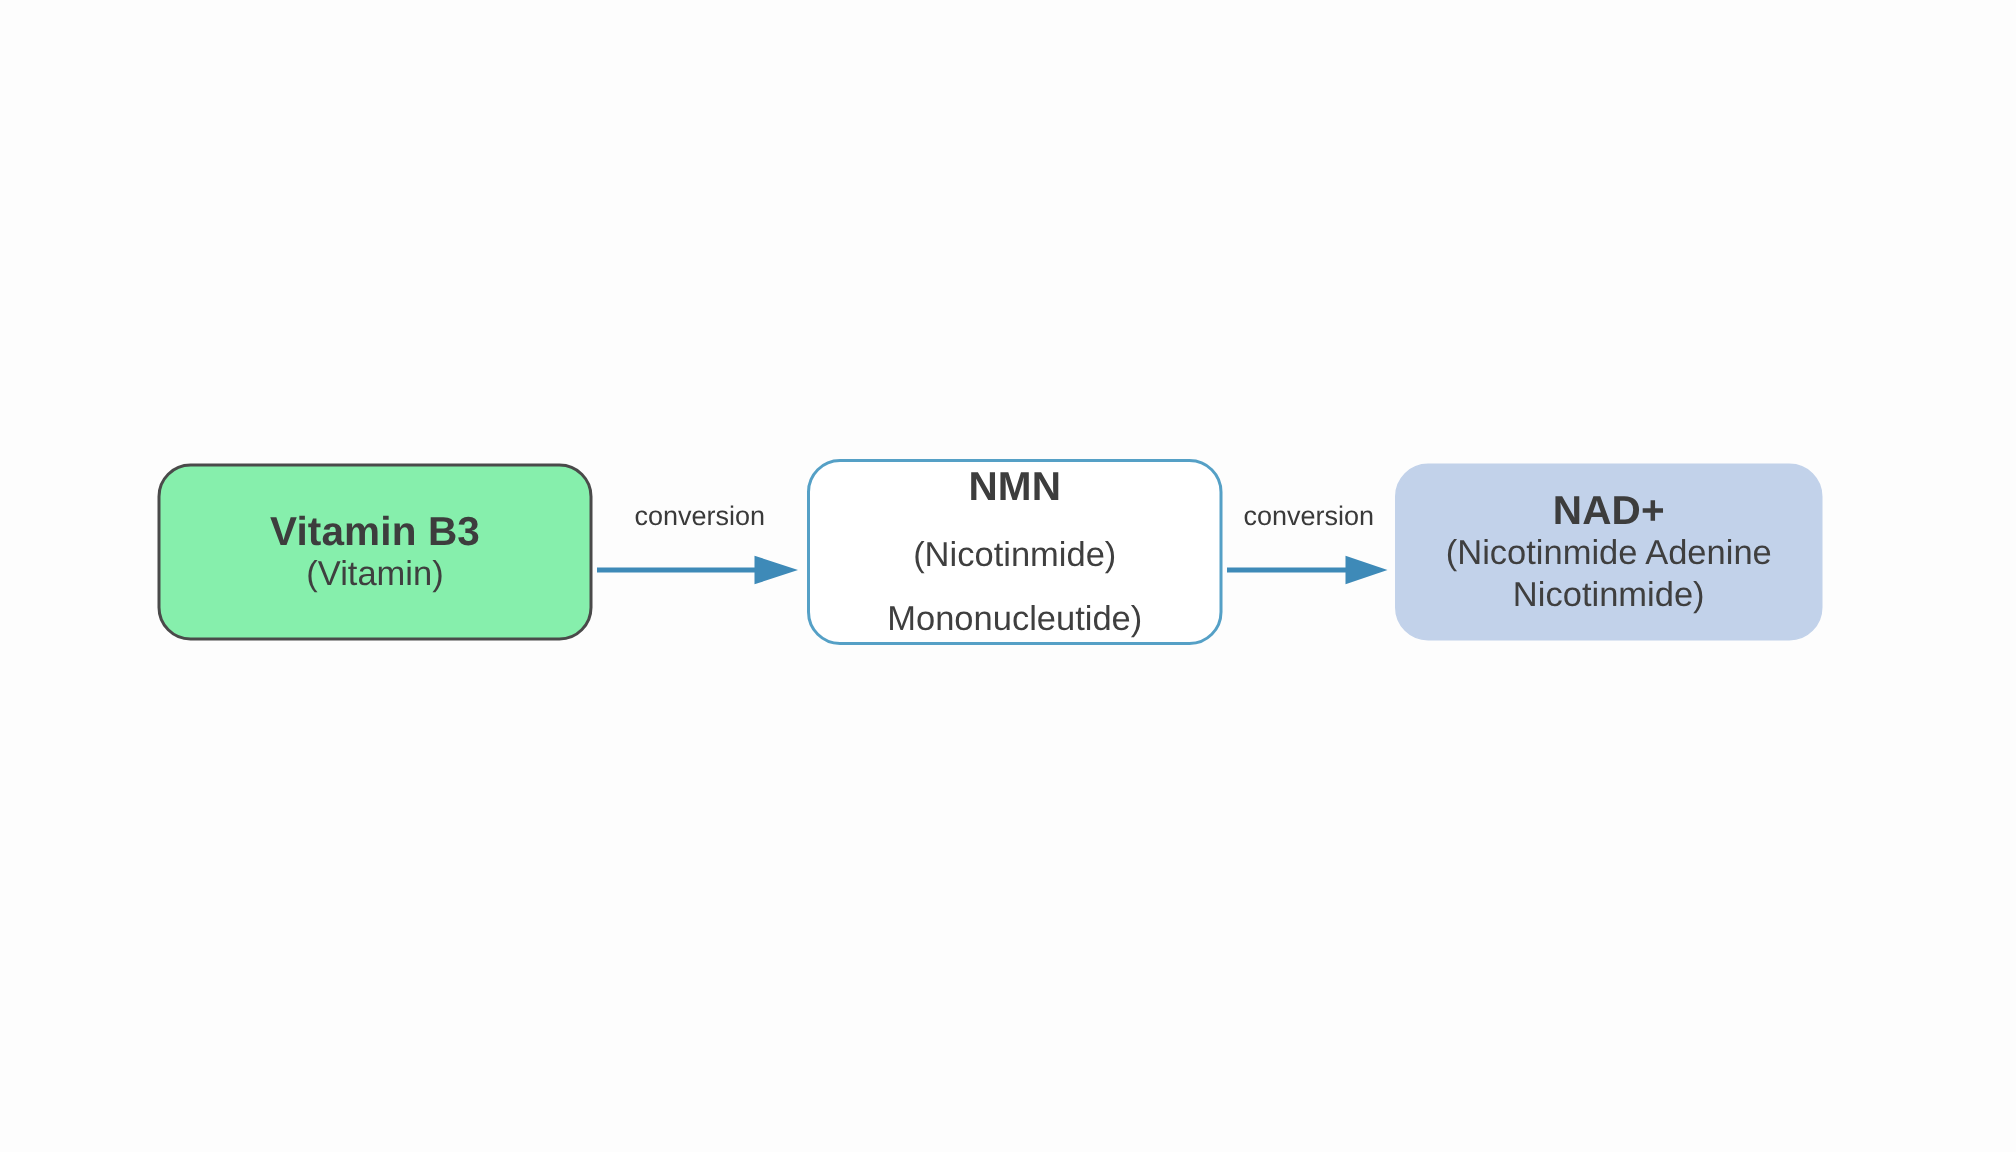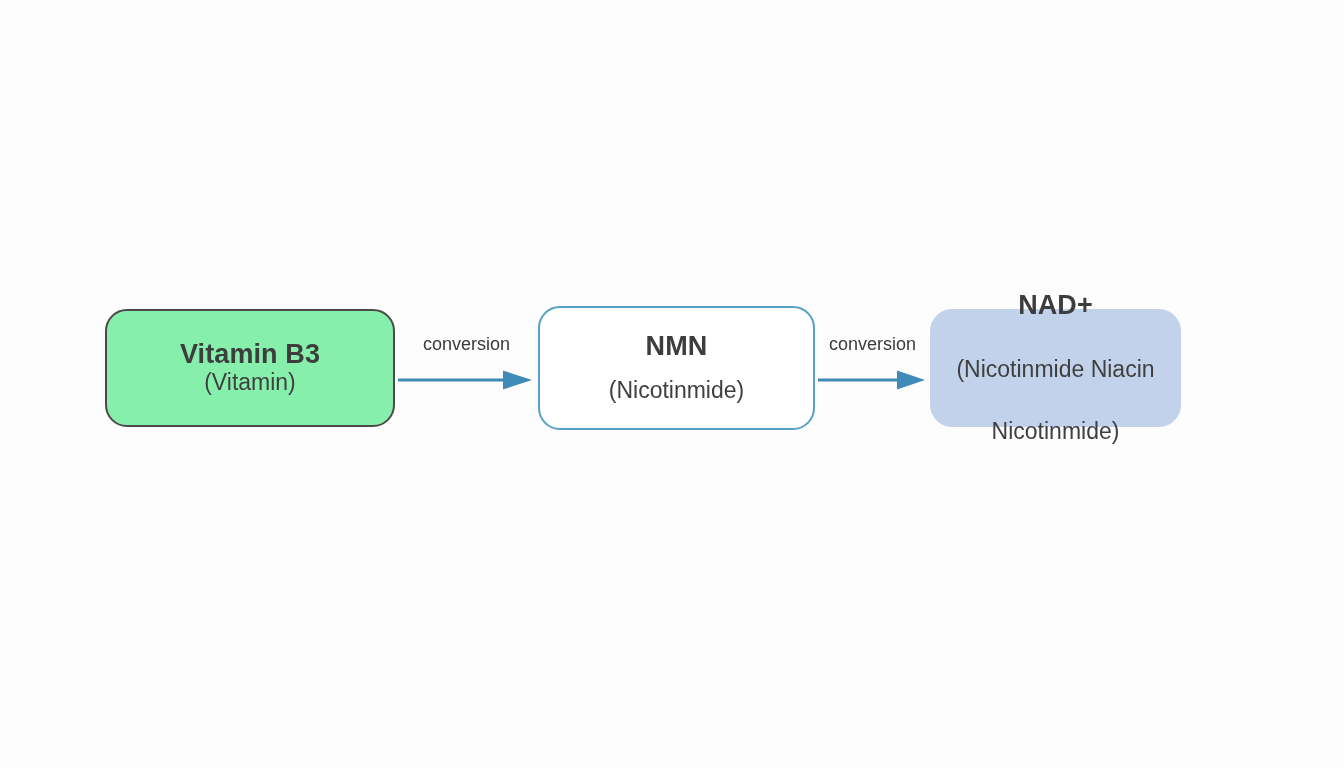--- a/index.html
+++ b/index.html
@@ -79,25 +79,24 @@
   #node-nmn {
     width: 277px;
     height: 124px;
     background: #ffffff;
     border: 2px solid #55a0c6;
     gap: 16px;
   }
 
   
   #node-nad {
-    width: 251px;
+    width: 285px;
     height: 118px;
     background: #c2d2ea;
     border: 1px solid #c2d2ea;
-    gap: 35px;
   }
 
   
   .connector {
     position: relative;
     width: 140px;
     height: 124px;
     flex: 0 0 auto;
     display: flex;
     flex-direction: column;
@@ -145,30 +144,31 @@
       <span class="connector-label">conversion</span>
       <svg class="connector-arrow" viewBox="0 0 143 24" preserveAspectRatio="none">
         <line x1="3" y1="12" x2="112" y2="12" stroke="#3e8ab8" stroke-width="3.2" stroke-linecap="butt"></line>
         <polygon points="108,2.5 137,12 108,21.5" fill="#3e8ab8"></polygon>
       </svg>
     </div>
 
     <div class="node" id="node-nmn">
       <span class="node-title">NMN</span>
       <span class="node-subtitle stack-line">(Nicotinmide)</span>
+      <span class="node-subtitle stack-line">Mononucleutide)</span>
     </div>
 
     <div class="connector" id="connector-2">
       <span class="connector-label">conversion</span>
       <svg class="connector-arrow" viewBox="0 0 115 24" preserveAspectRatio="none">
         <line x1="3" y1="12" x2="86" y2="12" stroke="#3e8ab8" stroke-width="3.2" stroke-linecap="butt"></line>
         <polygon points="82,2.5 110,12 82,21.5" fill="#3e8ab8"></polygon>
       </svg>
     </div>
 
     <div class="node" id="node-nad">
       <span class="node-title">NAD+</span>
-      <span class="node-subtitle stack-line">(Nicotinmide Niacin</span>
+      <span class="node-subtitle stack-line">(Nicotinmide Adenine</span>
       <span class="node-subtitle stack-line">Nicotinmide)</span>
     </div>
 
   </div>
 </div>
 
 </body></html>

